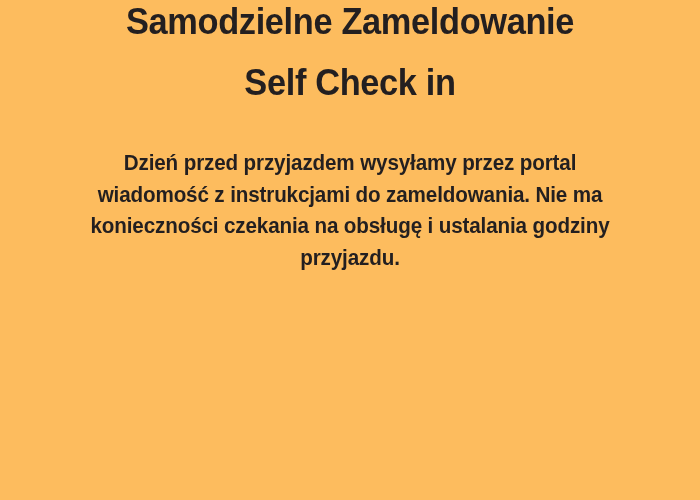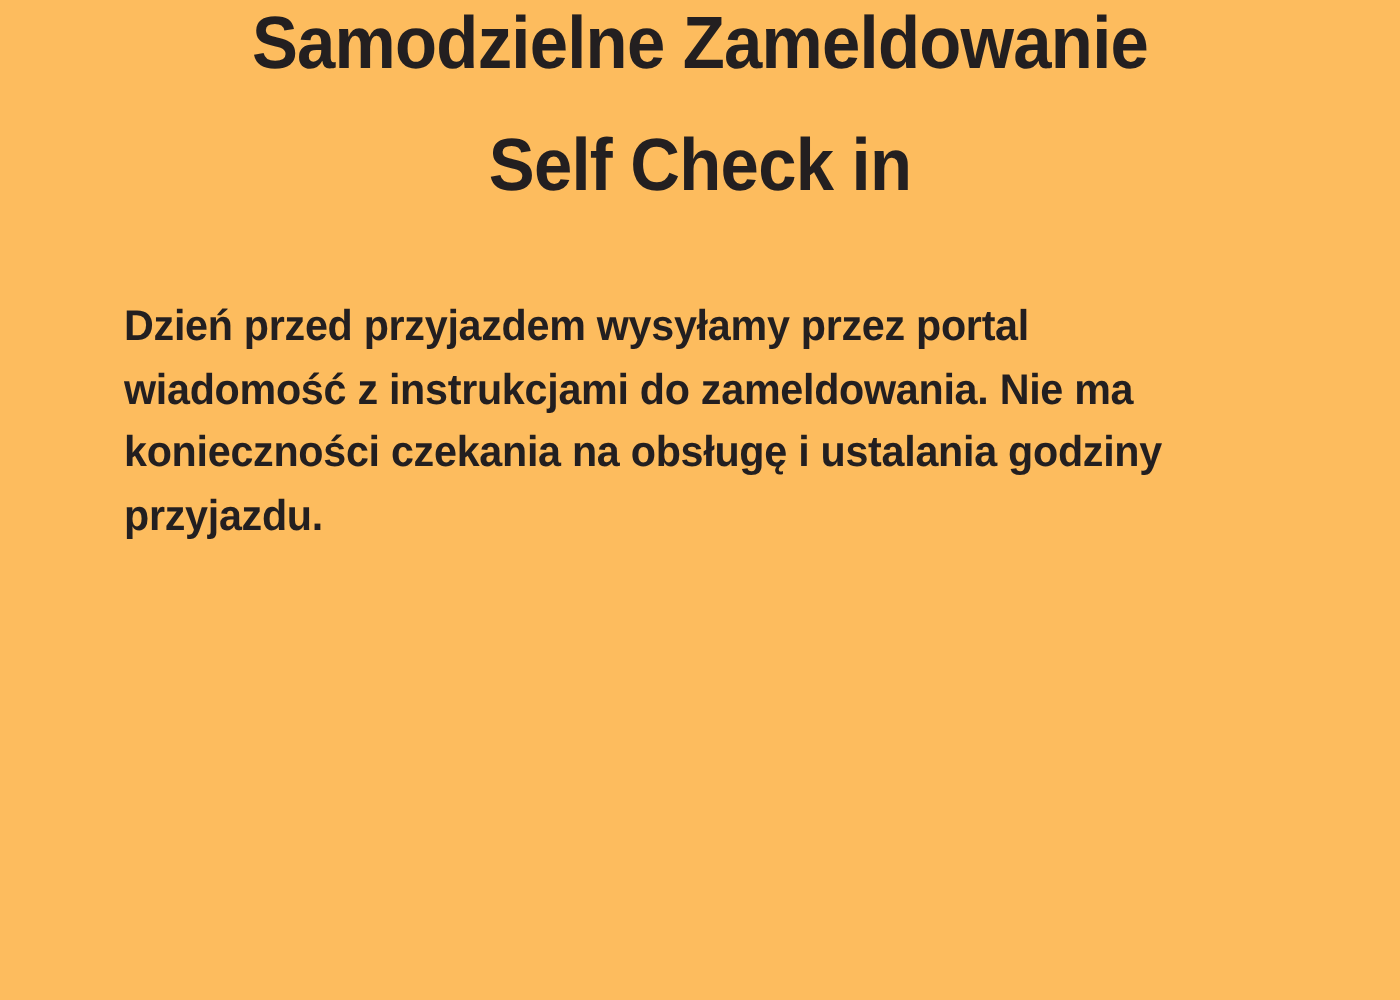--- a/index.html
+++ b/index.html
@@ -47,21 +47,21 @@
 
   .title-line.line-2 {
     margin-top: 10px;
   }
 
   
   .para {
     position: absolute;
     left: 50px;
     width: 600px;
-    text-align: left;
+    text-align: center;
     font-size: 21.5px;
     font-weight: bold;
     line-height: 31.5px;
     letter-spacing: -0.15px;
     color: #231f20;
   }
 
   .para .ln {
     display: block;
     white-space: nowrap;

